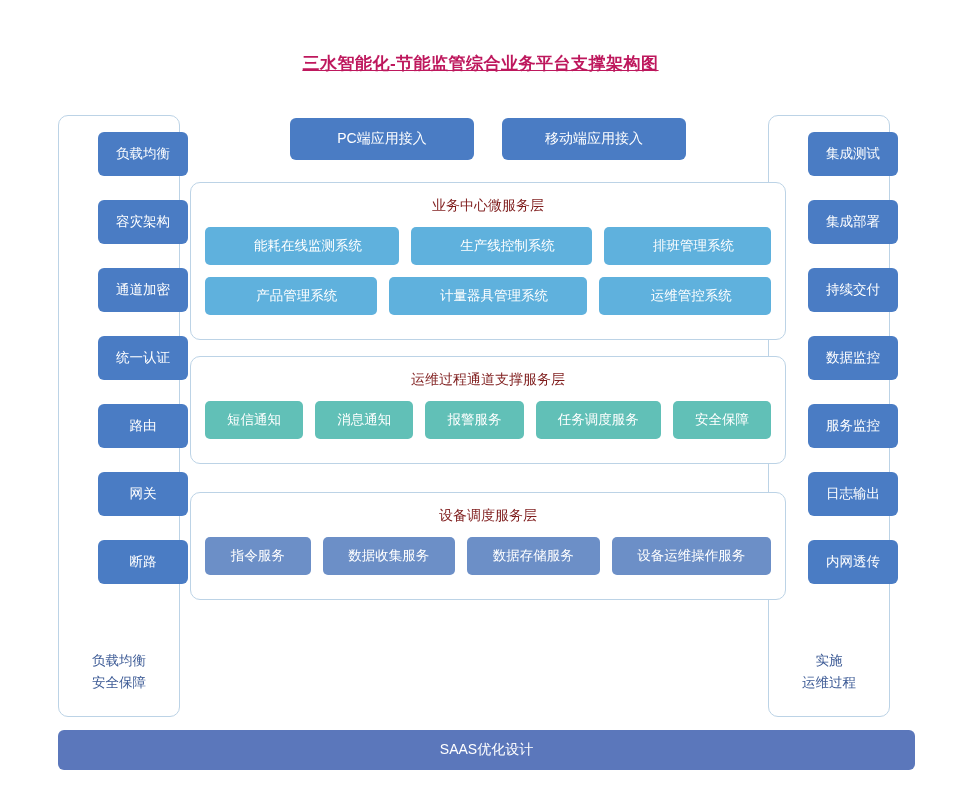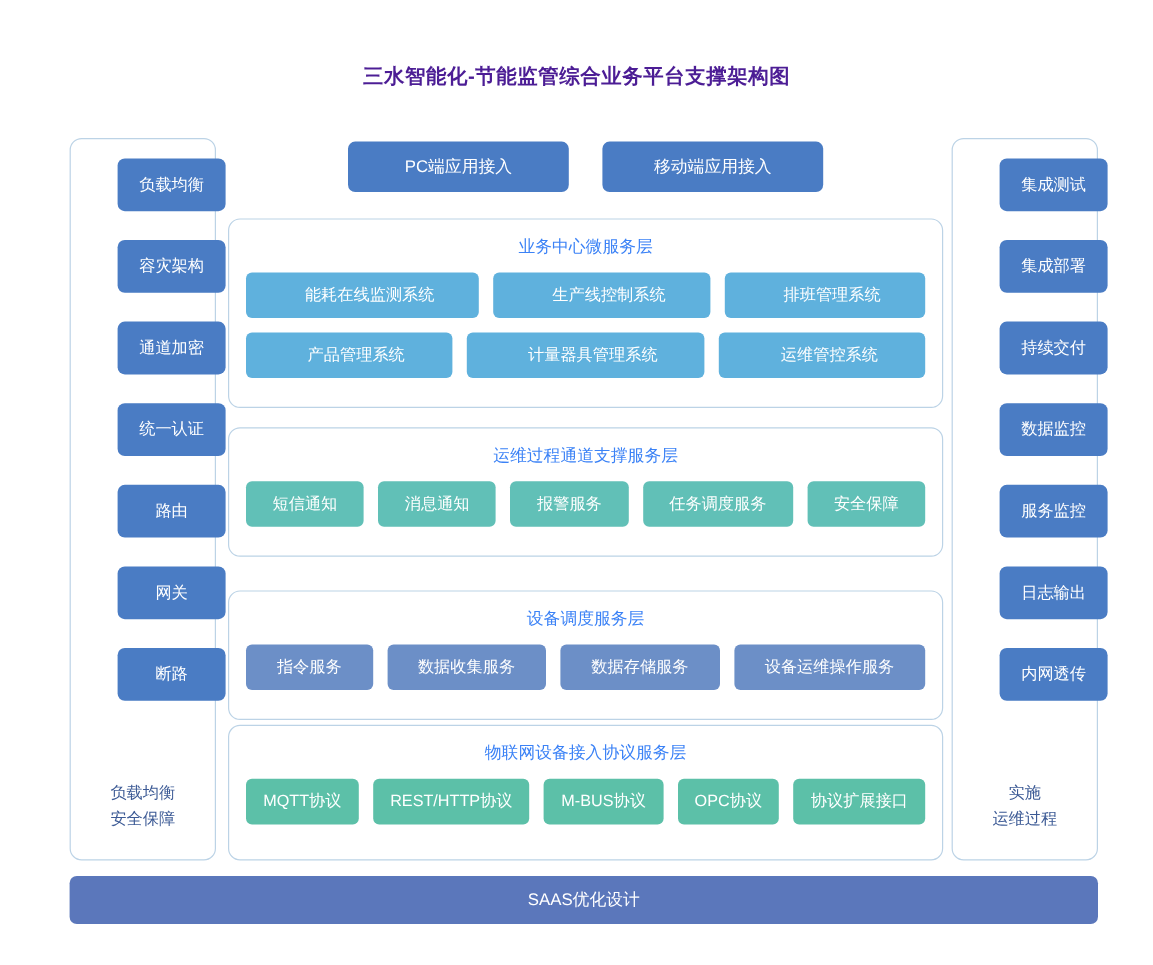--- a/index.html
+++ b/index.html
@@ -20,42 +20,43 @@
     height: 804px;
   }
   .title {
     position: absolute;
     top: 52px;
     left: 0;
     width: 961px;
     text-align: center;
     font-size: 17px;
     font-weight: bold;
-    color: #4c1d95;
+    color: #be185d;
     letter-spacing: 0.5px;
+    text-decoration: underline;
   }
 
   
   .side-col {
     position: absolute;
     top: 115px;
     width: 122px;
     height: 602px;
     border: 1.5px solid #bcd3e6;
     border-radius: 10px;
     background: #ffffff;
     box-sizing: border-box;
     display: flex;
     flex-direction: column;
     align-items: center;
     padding-top: 16px;
     padding-left: 48px;
   }
   .side-left { left: 58px; }
-  .side-right { left: 793px; }
+  .side-right { left: 768px; }
   .side-box {
     width: 90px;
     height: 44px;
     margin-bottom: 24px;
     border-radius: 6px;
     background: #4a7cc4;
     color: #ffffff;
     font-size: 13.5px;
     display: flex;
     align-items: center;
@@ -101,21 +102,21 @@
     left: 190px;
     width: 596px;
     border: 1.5px solid #bcd3e6;
     border-radius: 10px;
     background: #ffffff;
     box-sizing: border-box;
   }
   .layer-title {
     text-align: center;
     font-size: 14px;
-    color: #3b82f6;
+    color: #7f1d1d;
     margin-top: 14px;
     margin-bottom: 12px;
   }
   .chip-row {
     display: flex;
     justify-content: center;
     gap: 12px;
     padding: 0 14px;
     margin-bottom: 12px;
   }
@@ -224,26 +225,16 @@
   <div class="layer" id="layer-device">
     <div class="layer-title">设备调度服务层</div>
     <div class="chip-row">
       <div class="chip steel">指令服务</div>
       <div class="chip steel">数据收集服务</div>
       <div class="chip steel">数据存储服务</div>
       <div class="chip steel">设备运维操作服务</div>
     </div>
   </div>
 
-  <div class="layer" id="layer-iot">
-    <div class="layer-title">物联网设备接入协议服务层</div>
-    <div class="chip-row">
-      <div class="chip green">MQTT协议</div>
-      <div class="chip green">REST/HTTP协议</div>
-      <div class="chip green">M-BUS协议</div>
-      <div class="chip green">OPC协议</div>
-      <div class="chip green">协议扩展接口</div>
-    </div>
-  </div>
 
   <div class="bottom-bar">SAAS优化设计</div>
 
 </div>
 
 </body></html>

